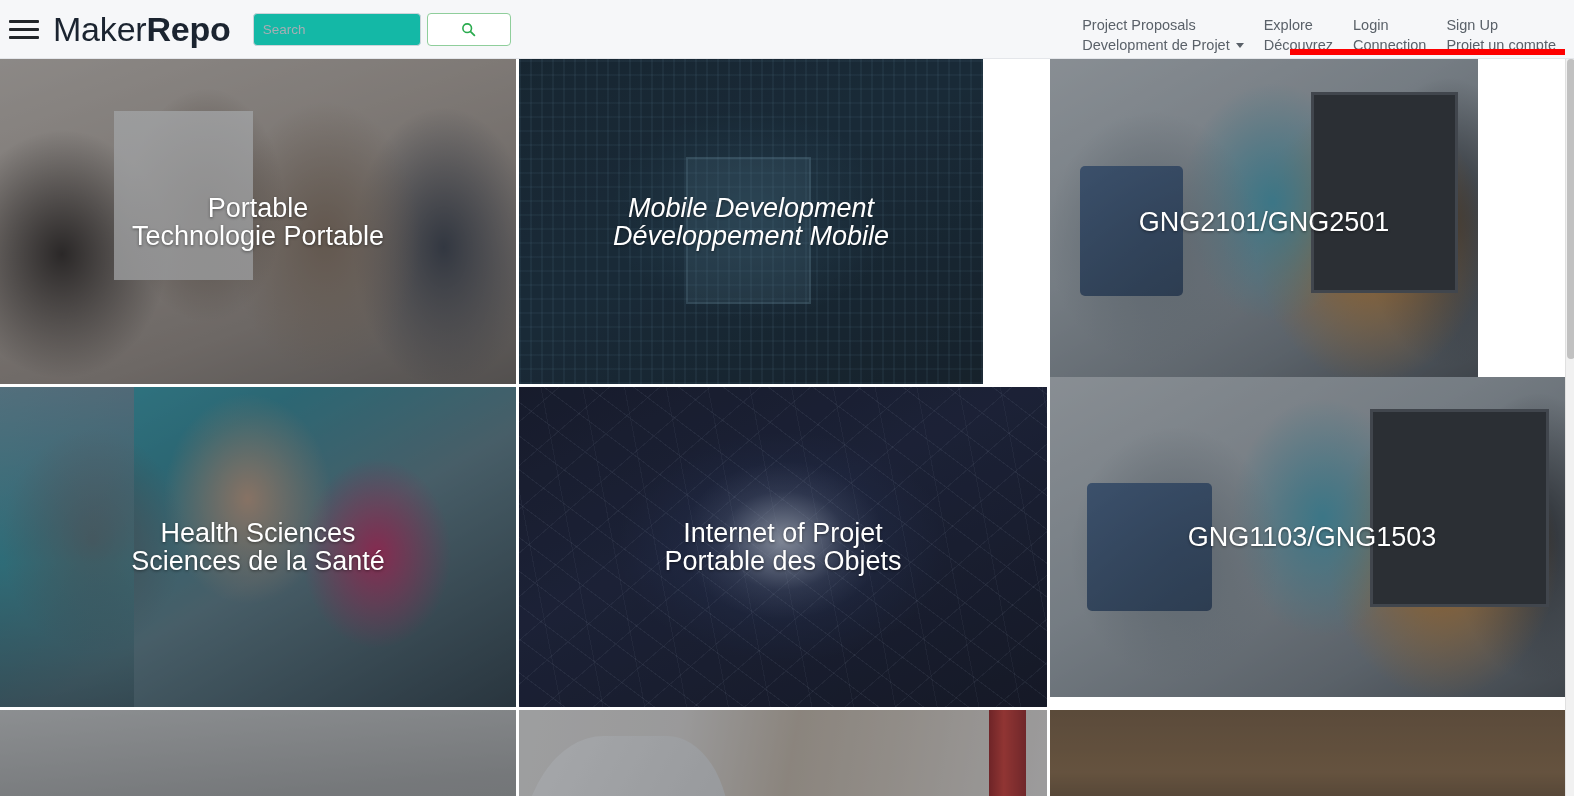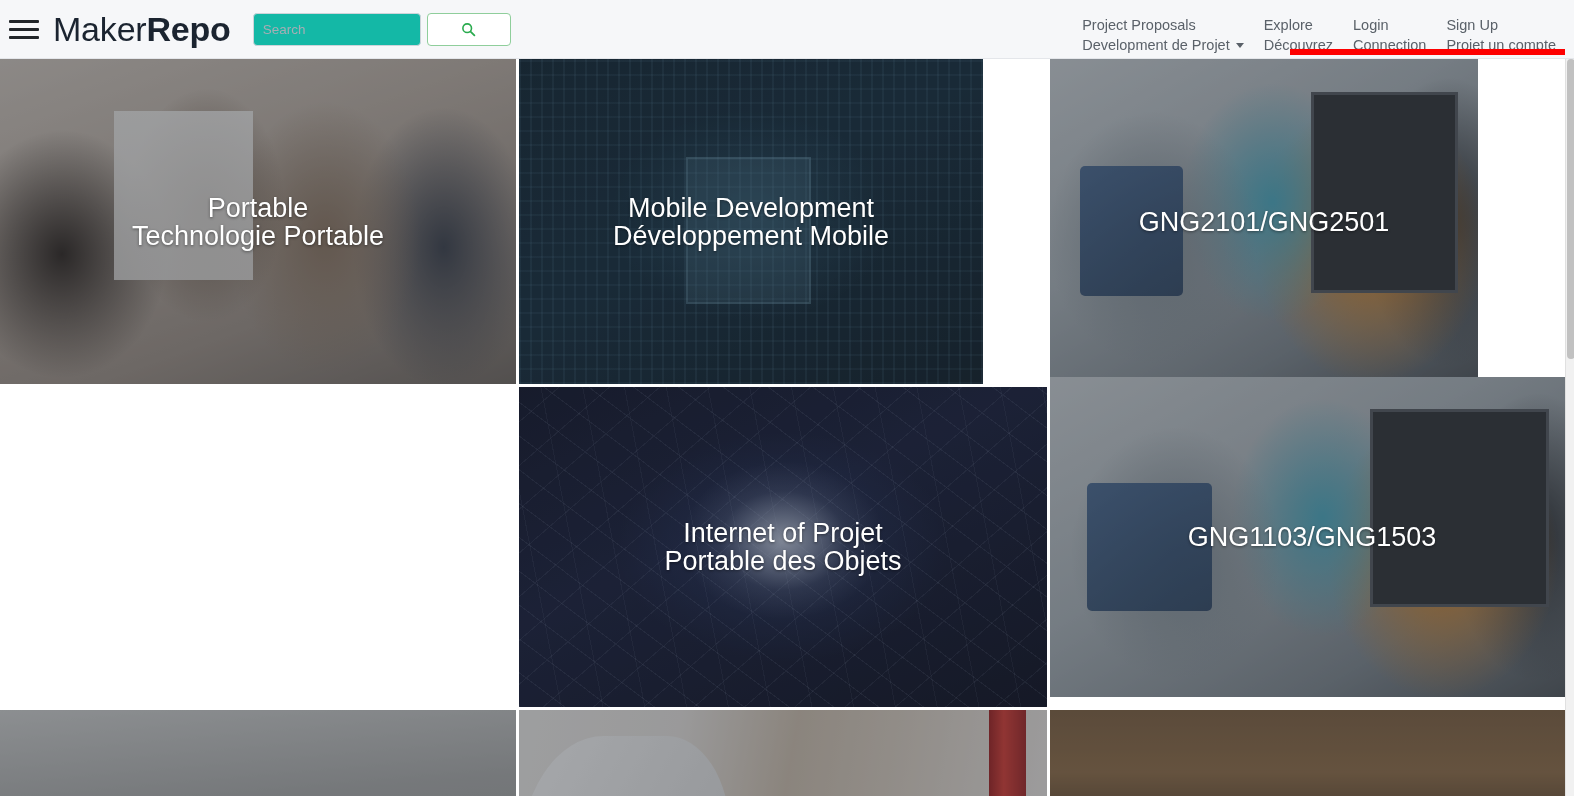--- a/index.html
+++ b/index.html
@@ -393,37 +393,45 @@
 
   <div class="tile" style="left:0px;   top:0px;   width:516px; height:325px;">
     <div class="photo ph-wearable"></div>
     <div class="scrim"></div>
     <div class="caption">
       <span class="l1">Portable</span>
       <span class="l2">Technologie Portable</span>
     </div>
   </div>
 
-  <div class="tile" style="left:519px; top:0px;   width:464px; height:325px;">
+  <div class="tile" style="left:519px; top:0px;   width:464px; height:325px;font-style:italic;">
     <div class="photo ph-pcb"></div>
     <div class="scrim"></div>
     <div class="caption">
       <span class="l1">Mobile Development</span>
       <span class="l2">Développement Mobile</span>
     </div>
   </div>
 
   <div class="tile" style="left:1050px; top:0px;  width:428px; height:325px;">
     <div class="photo ph-lab"></div>
     <div class="scrim"></div>
     <div class="caption">
       <span class="l1">GNG2101/GNG2501</span>
     </div>
   </div>
 
+  <div class="tile" style="left:0px;   top:328px; width:516px; height:320px;">
+    <div class="photo ph-health"></div>
+    <div class="scrim"></div>
+    <div class="caption">
+      <span class="l1">Health Sciences</span>
+      <span class="l2">Sciences de la Santé</span>
+    </div>
+  </div>
 
   <div class="tile" style="left:519px; top:328px; width:528px; height:320px;">
     <div class="photo ph-iot"></div>
     <div class="scrim"></div>
     <div class="caption">
       <span class="l1">Internet of Projet</span>
       <span class="l2">Portable des Objets</span>
     </div>
   </div>
 

